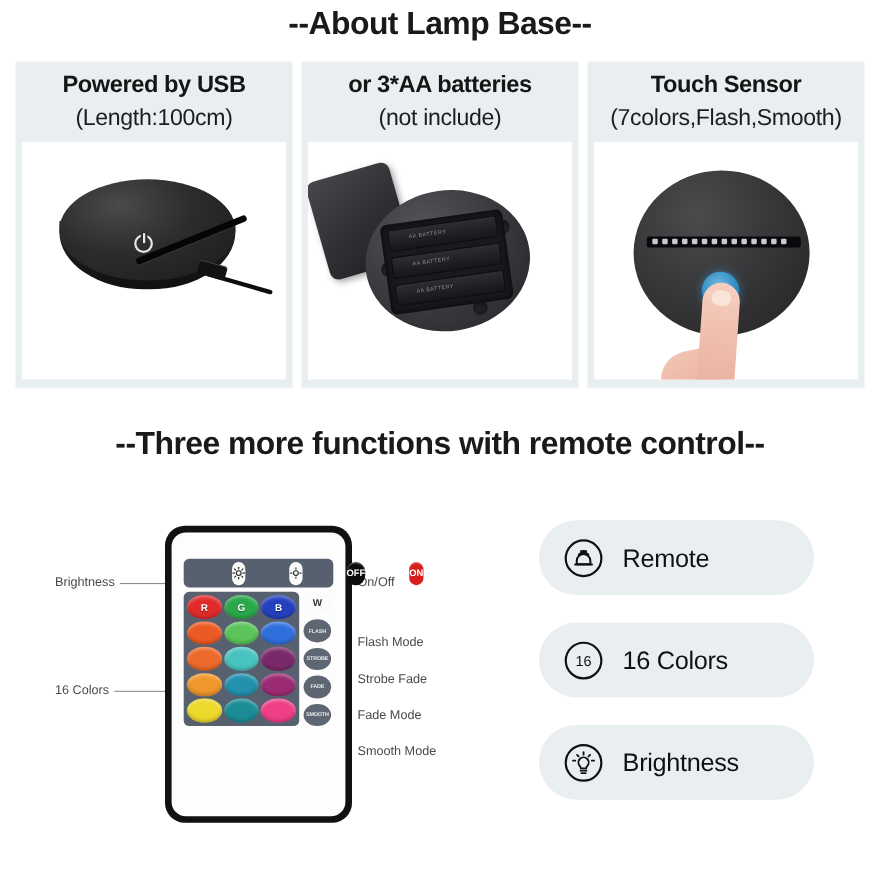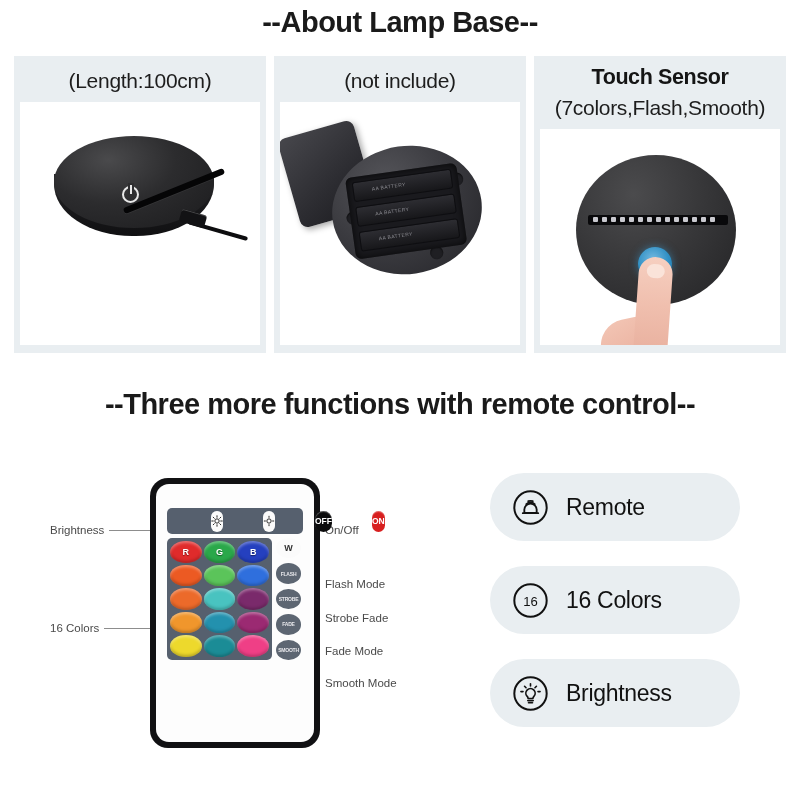--- a/index.html
+++ b/index.html
@@ -261,35 +261,37 @@
 </head>
 <body>
 
 <div class="page">
 
   <div class="heading" id="heading-1">--About Lamp Base--</div>
 
   <div class="cards-row">
 
     <div class="card">
+      <div class="card-title">Powered by USB</div>
       <div class="card-sub">(Length:100cm)</div>
       <div class="card-photo">
         <div class="usb-scene">
           <div class="lamp-side"></div>
           <div class="lamp-top">
             <div class="lamp-slit"></div>
             <div class="lamp-power"></div>
           </div>
           <div class="usb-cable"></div>
           <div class="usb-plug"></div>
         </div>
       </div>
     </div>
 
     <div class="card">
+      <div class="card-title">or 3*AA batteries</div>
       <div class="card-sub">(not include)</div>
       <div class="card-photo">
         <div class="batt-scene">
           <div class="batt-lid"></div>
           <div class="batt-body">
             <div class="batt-dot" style="left:14px;  top:58px;"></div>
             <div class="batt-dot" style="left:122px; top:34px;"></div>
             <div class="batt-dot" style="left:92px;  top:104px;"></div>
             <div class="batt-well">
               <div class="batt-slot" style="top:5px;">

